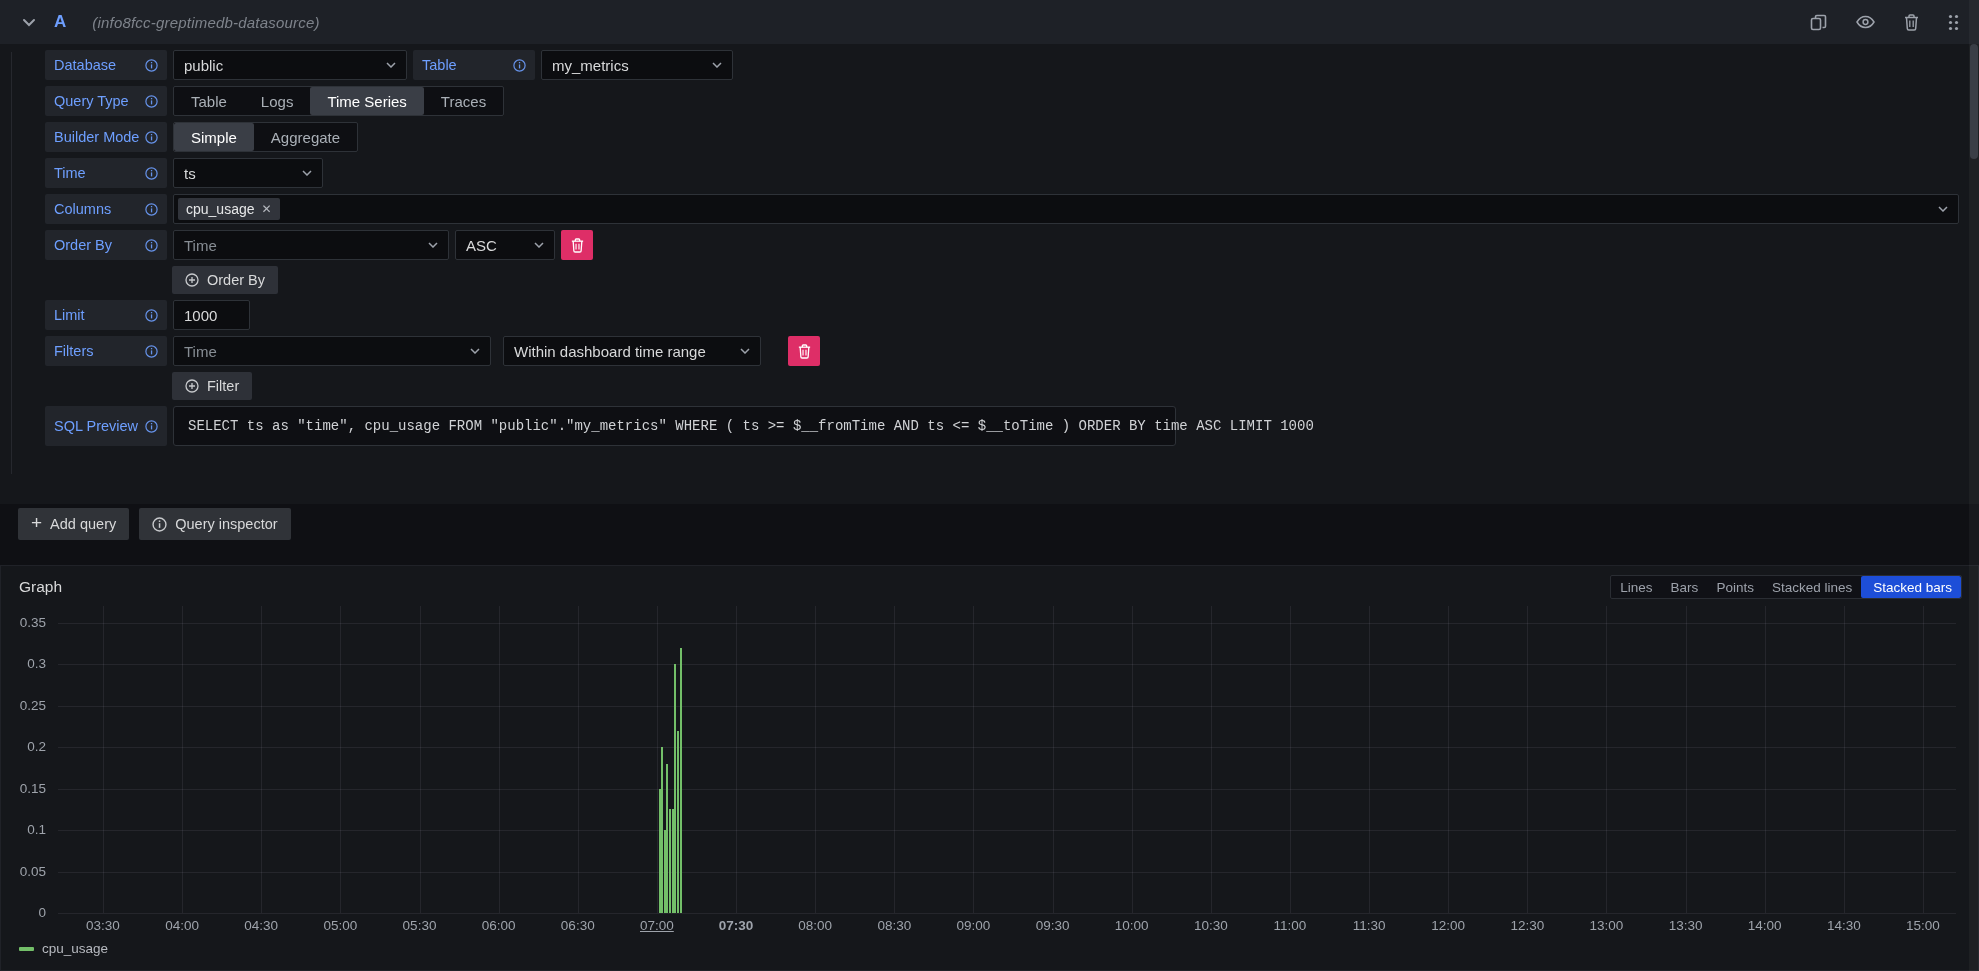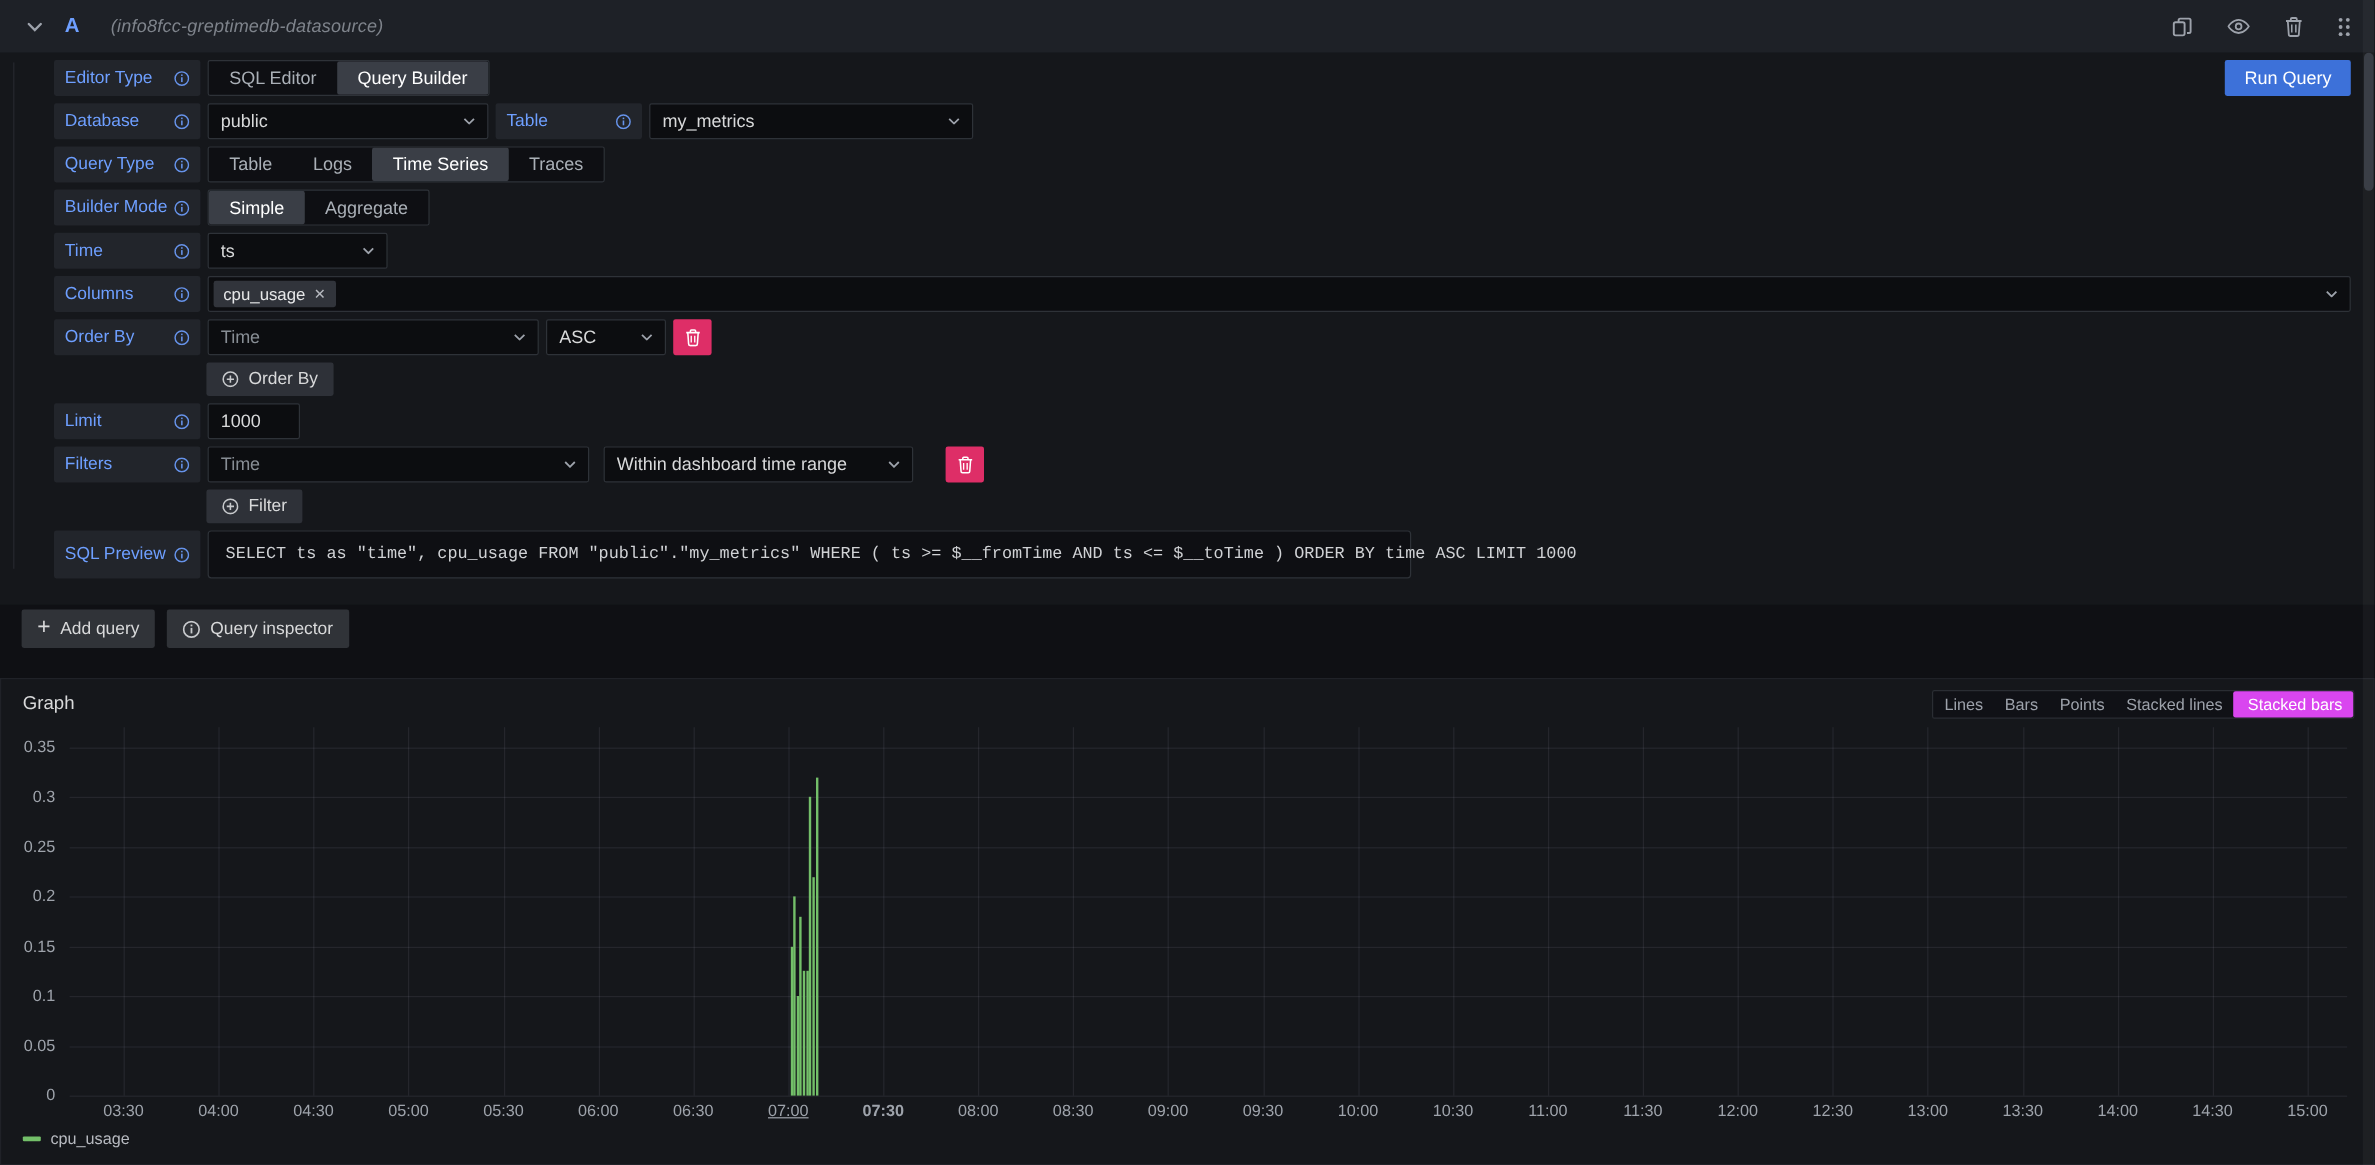--- a/index.html
+++ b/index.html
@@ -26,21 +26,21 @@
             display:flex; align-items:center; justify-content:space-between;
             padding:0 9px; color:var(--accent-blue); font-size:14.5px; font-weight:500; }
   .flabel .info { display:flex; color:var(--accent-blue); opacity:.9; }
   .spacer { flex:1; }
 
   .select, .inputbox { background:#0c0d10; border:1px solid #2e3238; border-radius:2px;
             display:flex; align-items:center; padding:0 10px; font-size:15px; color:#d8d9da; cursor:pointer; }
   .select .sel-text { flex:1; white-space:nowrap; overflow:hidden; }
   .select .sel-text.placeholder { color:#878d94; }
   .select .dchev { color:#9da2ab; margin-left:8px; display:flex; }
-  .w-db { width:234px; } .w-table { width:270px; } .w-time { width:150px; }
+  .w-db { width:234px; } .w-table { width:192px; } .w-time { width:150px; }
   .w-ob-field { width:276px; } .w-ob-dir { width:100px; }
   .w-f-field { width:318px; } .w-f-cond { width:258px; margin-left:6px; }
   .w-limit { width:77px; cursor:text; }
   .multi { flex:1; padding:0 10px 0 4px; cursor:pointer; }
   .tag { background:#31343b; border-radius:2px; display:flex; align-items:center; gap:7px;
          padding:3px 8px; font-size:14px; color:#e6e7e8; }
   .tag .x { color:#b7bac0; font-size:12px; cursor:pointer; line-height:1; }
 
   .radio-group { display:flex; background:#0e0f13; border:1px solid #2e3238; border-radius:2px; overflow:hidden; }
   .radio-group .opt { background:transparent; border:none; color:#aab0b7; font-family:inherit;
@@ -63,21 +63,21 @@
   .footer-btns .info { display:flex; color:#c7c9cc; }
 
   
   .panel { position:absolute; top:565px; left:0; right:0; bottom:0; background:#15171b; border:1px solid #202228; }
   .panel-head { position:absolute; top:9px; left:18px; right:16px; display:flex;
                 justify-content:space-between; align-items:center; }
   .panel-title { font-size:15.5px; font-weight:500; color:#d8d9da; }
   .modes { display:flex; align-items:center; border:1px solid #2a2d33; border-radius:2px; background:#101116; height:24px; }
   .modes .opt { background:transparent; border:none; font-family:inherit; font-size:13.5px;
                 color:#9da2ab; padding:0 9px; height:100%; cursor:pointer; }
-  .modes .opt.active { background:#d946ef; color:#fff; font-weight:500; border-radius:2px;padding-left:12px; }
+  .modes .opt.active { background:#1d4ed8; color:#fff; font-weight:500; border-radius:2px;padding-left:12px; }
 
   .chart { position:absolute; inset:0; }
   .gridline-h { position:absolute; height:1px; background:rgba(204,204,220,0.09); }
   .gridline-v { position:absolute; width:1px; background:rgba(204,204,220,0.09); }
   .ytick { position:absolute; width:40px; text-align:right; font-size:13.5px; color:#9ea3ab; }
   .xtick { position:absolute; width:64px; text-align:center; font-size:13.5px; color:#9ea3ab; }
   .bar { position:absolute; width:2px; background:var(--green); }
   .legend { position:absolute; left:18px; top:375px; display:flex; align-items:center; gap:8px; cursor:pointer; }
   .legend .swatch { width:15px; height:4px; border-radius:1px; background:var(--green); }
   .legend .ltext { font-size:13.5px; color:#b7bac0; }
@@ -130,38 +130,20 @@
             <circle cx="8.5" cy="8.5" r="1.6" fill="currentColor"></circle>
             <circle cx="2.5" cy="14.5" r="1.6" fill="currentColor"></circle>
             <circle cx="8.5" cy="14.5" r="1.6" fill="currentColor"></circle>
           </svg>
       </span>
     </div>
   </header>
 
   <section class="editor">
 
-    <div class="frow">
-      <div class="flabel">
-        <span>Editor Type</span>
-        <span class="info">
-            <svg width="13" height="13" viewBox="0 0 13 13">
-              <circle cx="6.5" cy="6.5" r="5.6" fill="none" stroke="currentColor" stroke-width="1.2"></circle>
-              <rect x="5.9" y="5.4" width="1.3" height="4" fill="currentColor"></rect>
-              <rect x="5.9" y="3" width="1.3" height="1.3" fill="currentColor"></rect>
-            </svg>
-          </span>
-      </div>
-      <div class="radio-group">
-          <button class="opt">SQL Editor</button>
-          <button class="opt active">Query Builder</button>
-        </div>
-      <div class="spacer"></div>
-      <button class="btn run-btn">Run Query</button>
-    </div>
 
     <div class="frow">
       <div class="flabel">
         <span>Database</span>
         <span class="info">
             <svg width="13" height="13" viewBox="0 0 13 13">
               <circle cx="6.5" cy="6.5" r="5.6" fill="none" stroke="currentColor" stroke-width="1.2"></circle>
               <rect x="5.9" y="5.4" width="1.3" height="4" fill="currentColor"></rect>
               <rect x="5.9" y="3" width="1.3" height="1.3" fill="currentColor"></rect>
             </svg>

